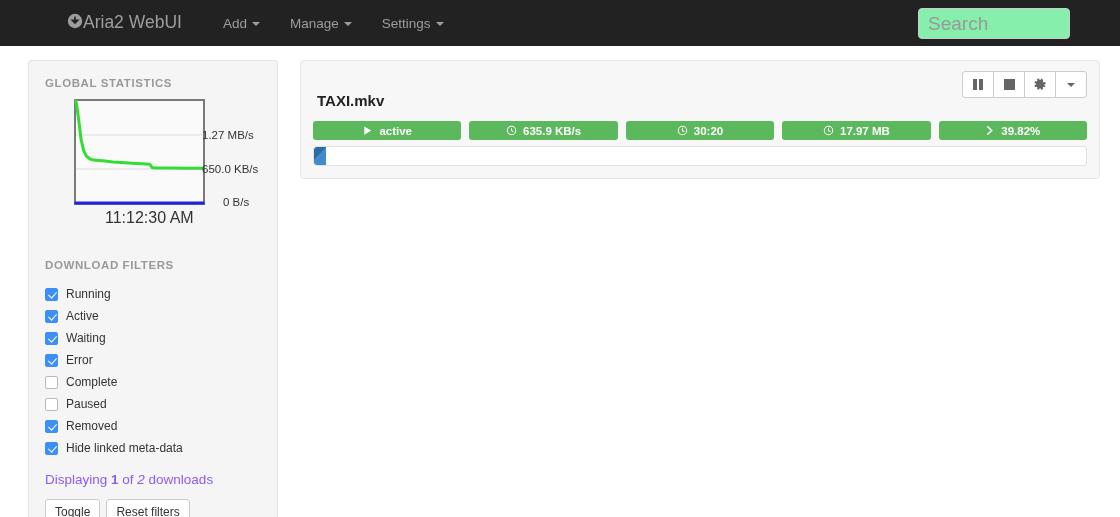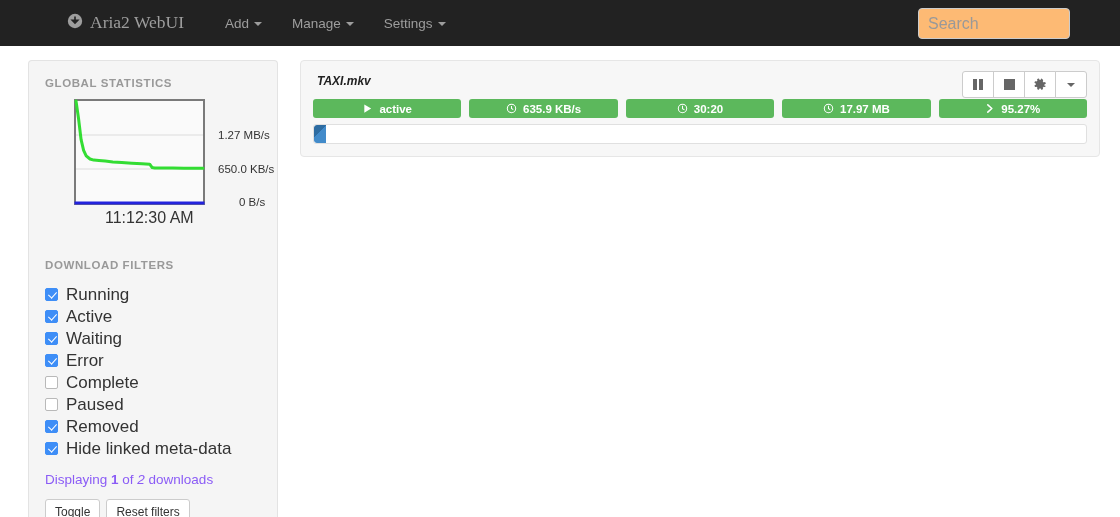--- a/index.html
+++ b/index.html
@@ -16,28 +16,26 @@
   .navbar {
     height: 46px;
     background: #222222;
     display: flex;
     align-items: center;
     position: relative;
   }
   .brand {
     display: flex;
     align-items: center;
-    gap: 7px;
     margin-left: 63px;
     color: #9d9d9d;
     font-size: 17.5px;
     line-height: 1;
     text-decoration: none;
     padding: 0 4px;
-    font-family: Liberation Serif, serif;
   }
   .brand-icon { display: block; }
   .nav-links {
     display: flex;
     align-items: center;
     margin-left: 22px;
   }
   .nav-link {
     color: #9d9d9d;
     font-size: 13.5px;
@@ -60,24 +58,24 @@
     position: absolute;
     right: 50px;
     top: 8px;
   }
   .search-input {
     width: 152px;
     height: 31px;
     border: 1px solid #cccccc;
     border-radius: 4px;
     padding: 4px 9px;
-    font-size: 16px;
+    font-size: 19px;
     font-family: "Liberation Sans", sans-serif;
     color: #555555;
-    background: #fdba74;
+    background: #86efac;
     outline: none;
   }
   .search-input::placeholder { color: #999999; }
 
   
   .page {
     display: flex;
     padding: 14px 20px 0 28px;
     gap: 22px;
   }
@@ -104,21 +102,21 @@
 
   
   .chart-block {
     position: relative;
     height: 132px;
     margin-left: 29px;
   }
   .chart-svg { display: block; }
   .chart-labels {
     position: absolute;
-    left: 144px;
+    left: 128px;
     top: 0;
     height: 105px;
     width: 90px;
     font-size: 11.5px;
     color: #333333;
   }
   .chart-label { position: absolute; white-space: nowrap; line-height: 1; }
   .lbl-top  { top: 31px; }
   .lbl-mid  { top: 65px; }
   .lbl-zero { top: 98px; padding-left: 21px; }
@@ -155,21 +153,21 @@
   .cb.on::after {
     content: "";
     position: absolute;
     left: 3.5px; top: 1px;
     width: 4px; height: 7px;
     border: solid #ffffff;
     border-width: 0 1.6px 1.6px 0;
     transform: rotate(42deg);
   }
   .filter-label {
-    font-size: 17px;
+    font-size: 12px;
     color: #333333;
     cursor: pointer;
     line-height: 1;
   }
   .displaying {
     font-size: 13.5px;
     color: #8b5cf6;
     margin-top: 13px;
     margin-bottom: 12px;
   }
@@ -191,26 +189,25 @@
   
   .main { flex: 1 1 auto; min-width: 0; }
   .dl-card {
     background: #f7f7f7;
     border: 1px solid #e6e6e6;
     border-radius: 4px;
     padding: 11px 12px 12px 12px;
     position: relative;
   }
   .dl-title {
-    font-size: 12px;
+    font-size: 15px;
     font-weight: bold;
     color: #222222;
-    margin: 2px 0 11px 4px;
+    margin: 20px 0 11px 4px;
     line-height: 1.2;
-    font-style: italic;
   }
   .dl-actions {
     position: absolute;
     right: 12px;
     top: 10px;
     display: flex;
   }
   .act-btn {
     width: 32px; height: 27px;
     background: #ffffff;
@@ -420,21 +417,21 @@
           <svg width="11" height="11" viewBox="0 0 12 12">
             <circle cx="6" cy="6" r="4.6" fill="none" stroke="#ffffff" stroke-width="1.1"></circle>
             <path d="M6 3 V6 L8 7.6" stroke="#ffffff" stroke-width="1.1" fill="none"></path>
           </svg>
           <span>17.97 MB</span>
         </div>
         <div class="badge">
           <svg width="10" height="11" viewBox="0 0 10 12">
             <path d="M2.6 2 L7 6 L2.6 10" stroke="#ffffff" stroke-width="1.7" fill="none" stroke-linecap="round" stroke-linejoin="round"></path>
           </svg>
-          <span>95.27%</span>
+          <span>39.82%</span>
         </div>
       </div>
 
       <div class="progress">
         <div class="progress-bar" id="progress-bar" style="width: 1.56%;"></div>
       </div>
     </div>
   </div>
 </div>
 

